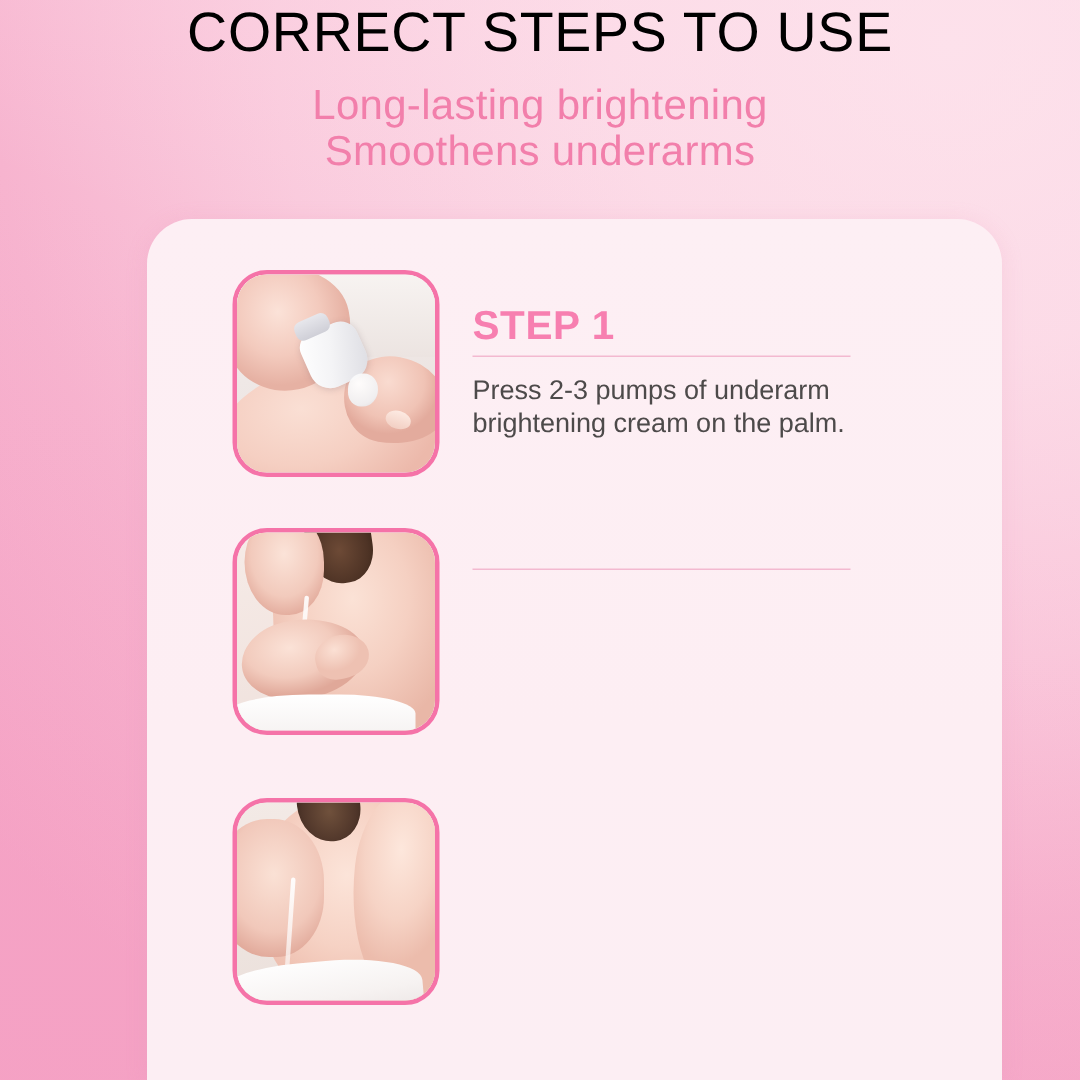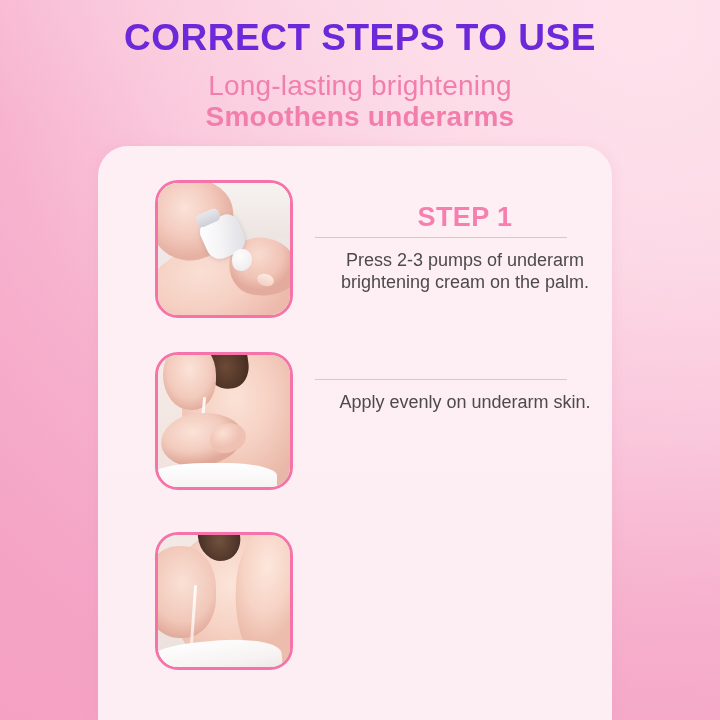--- a/index.html
+++ b/index.html
@@ -17,39 +17,38 @@
       radial-gradient(120% 110% at 88% 4%, #fde0ea 0%, #fcd9e6 26%, #fac9dc 52%, #f7b4cf 74%, #f5a5c6 100%);
   }
   .bg-ov{
     position:absolute;inset:0;
     background:linear-gradient(200deg, rgba(253,226,236,.55) 0%, rgba(252,217,230,0) 38%, rgba(244,155,193,.35) 100%);
   }
 
   
   .header{position:absolute;left:0;top:0;width:720px;text-align:center;}
   .title{
-    margin:0;padding-top:16px;
-    font-size:37px;line-height:44px;font-weight:bold;
-    letter-spacing:.5px;color:#6d28d9;
+    margin:0;
+    font-size:37px;line-height:44px;font-weight:normal;
+    letter-spacing:.5px;color:#000000;
   }
   .subtitle{
     margin:0;padding-top:10px;
     font-size:28px;line-height:31px;font-weight:normal;
     color:#f27fab;letter-spacing:.2px;
   }
-  .subtitle .l2{display:block;font-weight:bold;}
+  .subtitle .l2{display:block;}
 
   
   .card{
-    position:absolute;left:98px;top:146px;width:514px;height:574px;
+    position:absolute;left:98px;top:146px;width:570px;height:574px;
     background:linear-gradient(180deg,#fdeff4 0%, #fdeef3 60%, #fceef3 100%);
     border-radius:30px 30px 0 0;
     box-shadow:0 2px 14px rgba(226,140,178,.18);
     overflow:hidden;
-    text-align:center;
   }
 
   .step{position:absolute;left:57px;width:460px;height:172px;}
   .step.s1{top:34px;}
   .step.s2{top:206px;}
   .step.s3{top:386px;}
 
   
   .thumb{
     position:absolute;left:0;top:0;width:132px;height:132px;
@@ -230,21 +229,20 @@
           <div class="torso"></div>
           <div class="hair"></div>
           <div class="neck"></div>
           <div class="strap"></div>
           <div class="hand"></div>
           <div class="top"></div>
         </div>
       </div>
       <div class="txt">
         <div class="rule"></div>
-        <p class="body">Apply evenly on underarm skin.</p>
       </div>
     </div>
 
     <div class="step s3">
       <div class="thumb">
         <div class="scene sc3">
           <div class="torso"></div>
           <div class="shoulder"></div>
           <div class="hair"></div>
           <div class="arm"></div>

